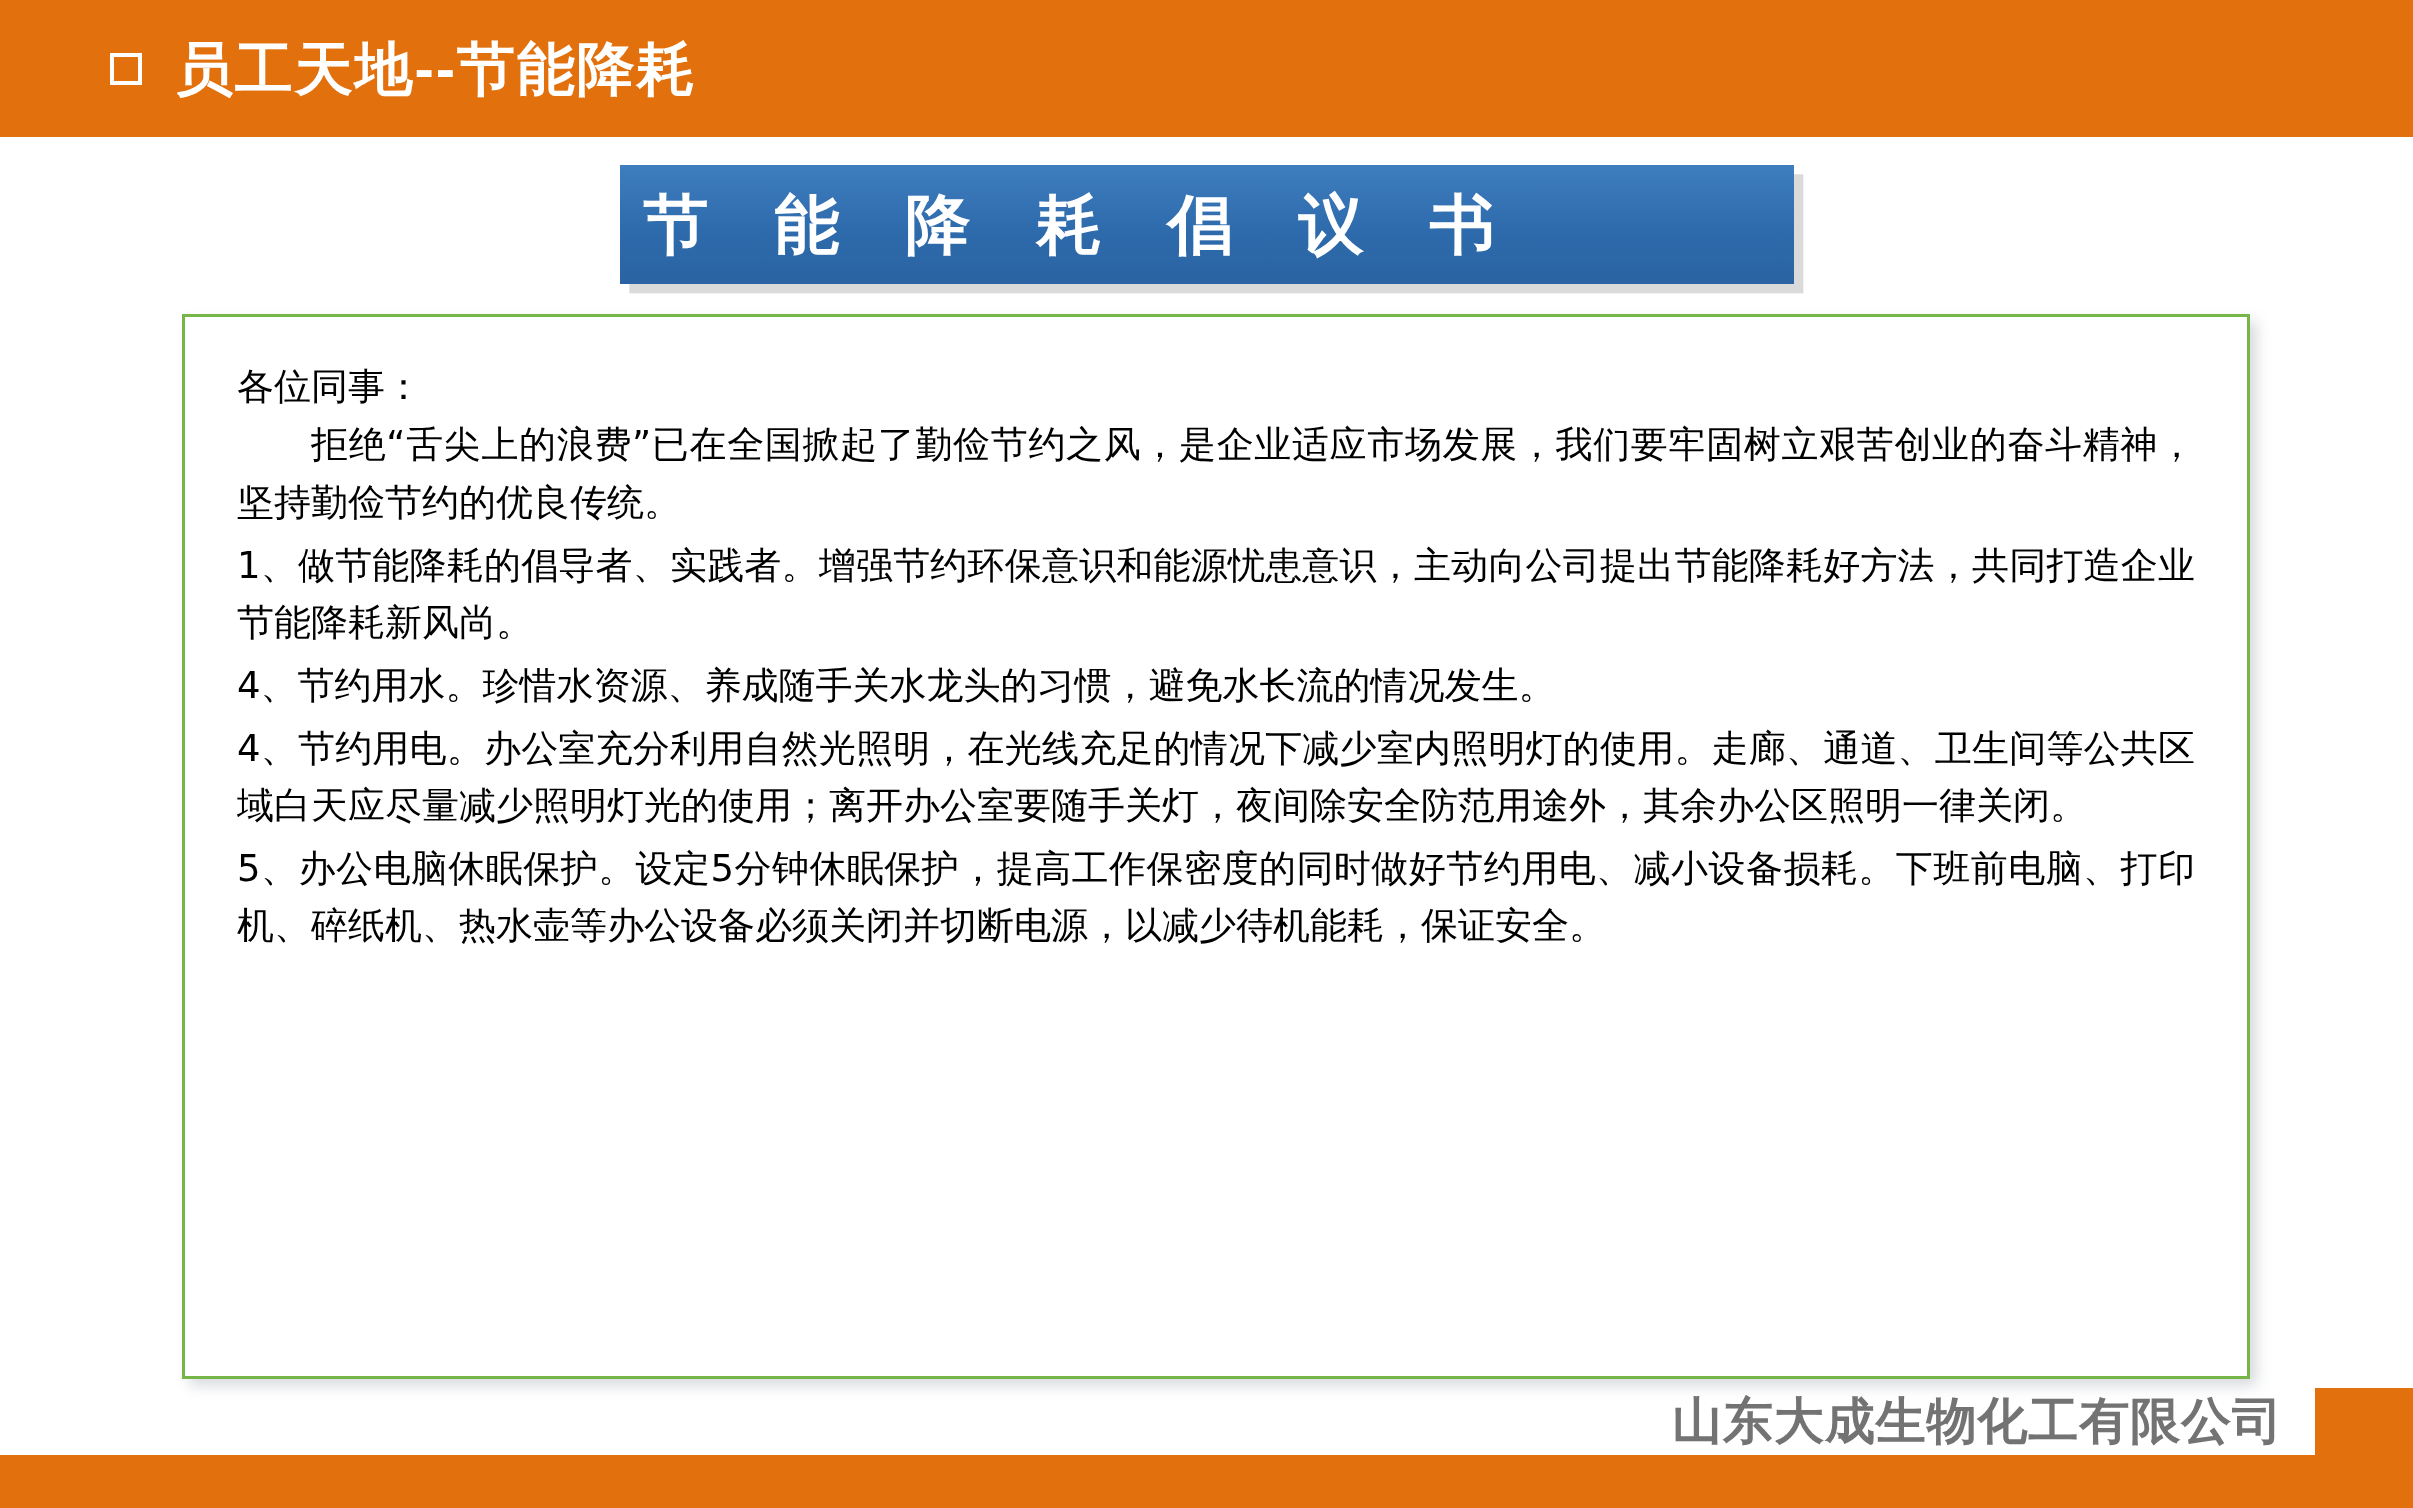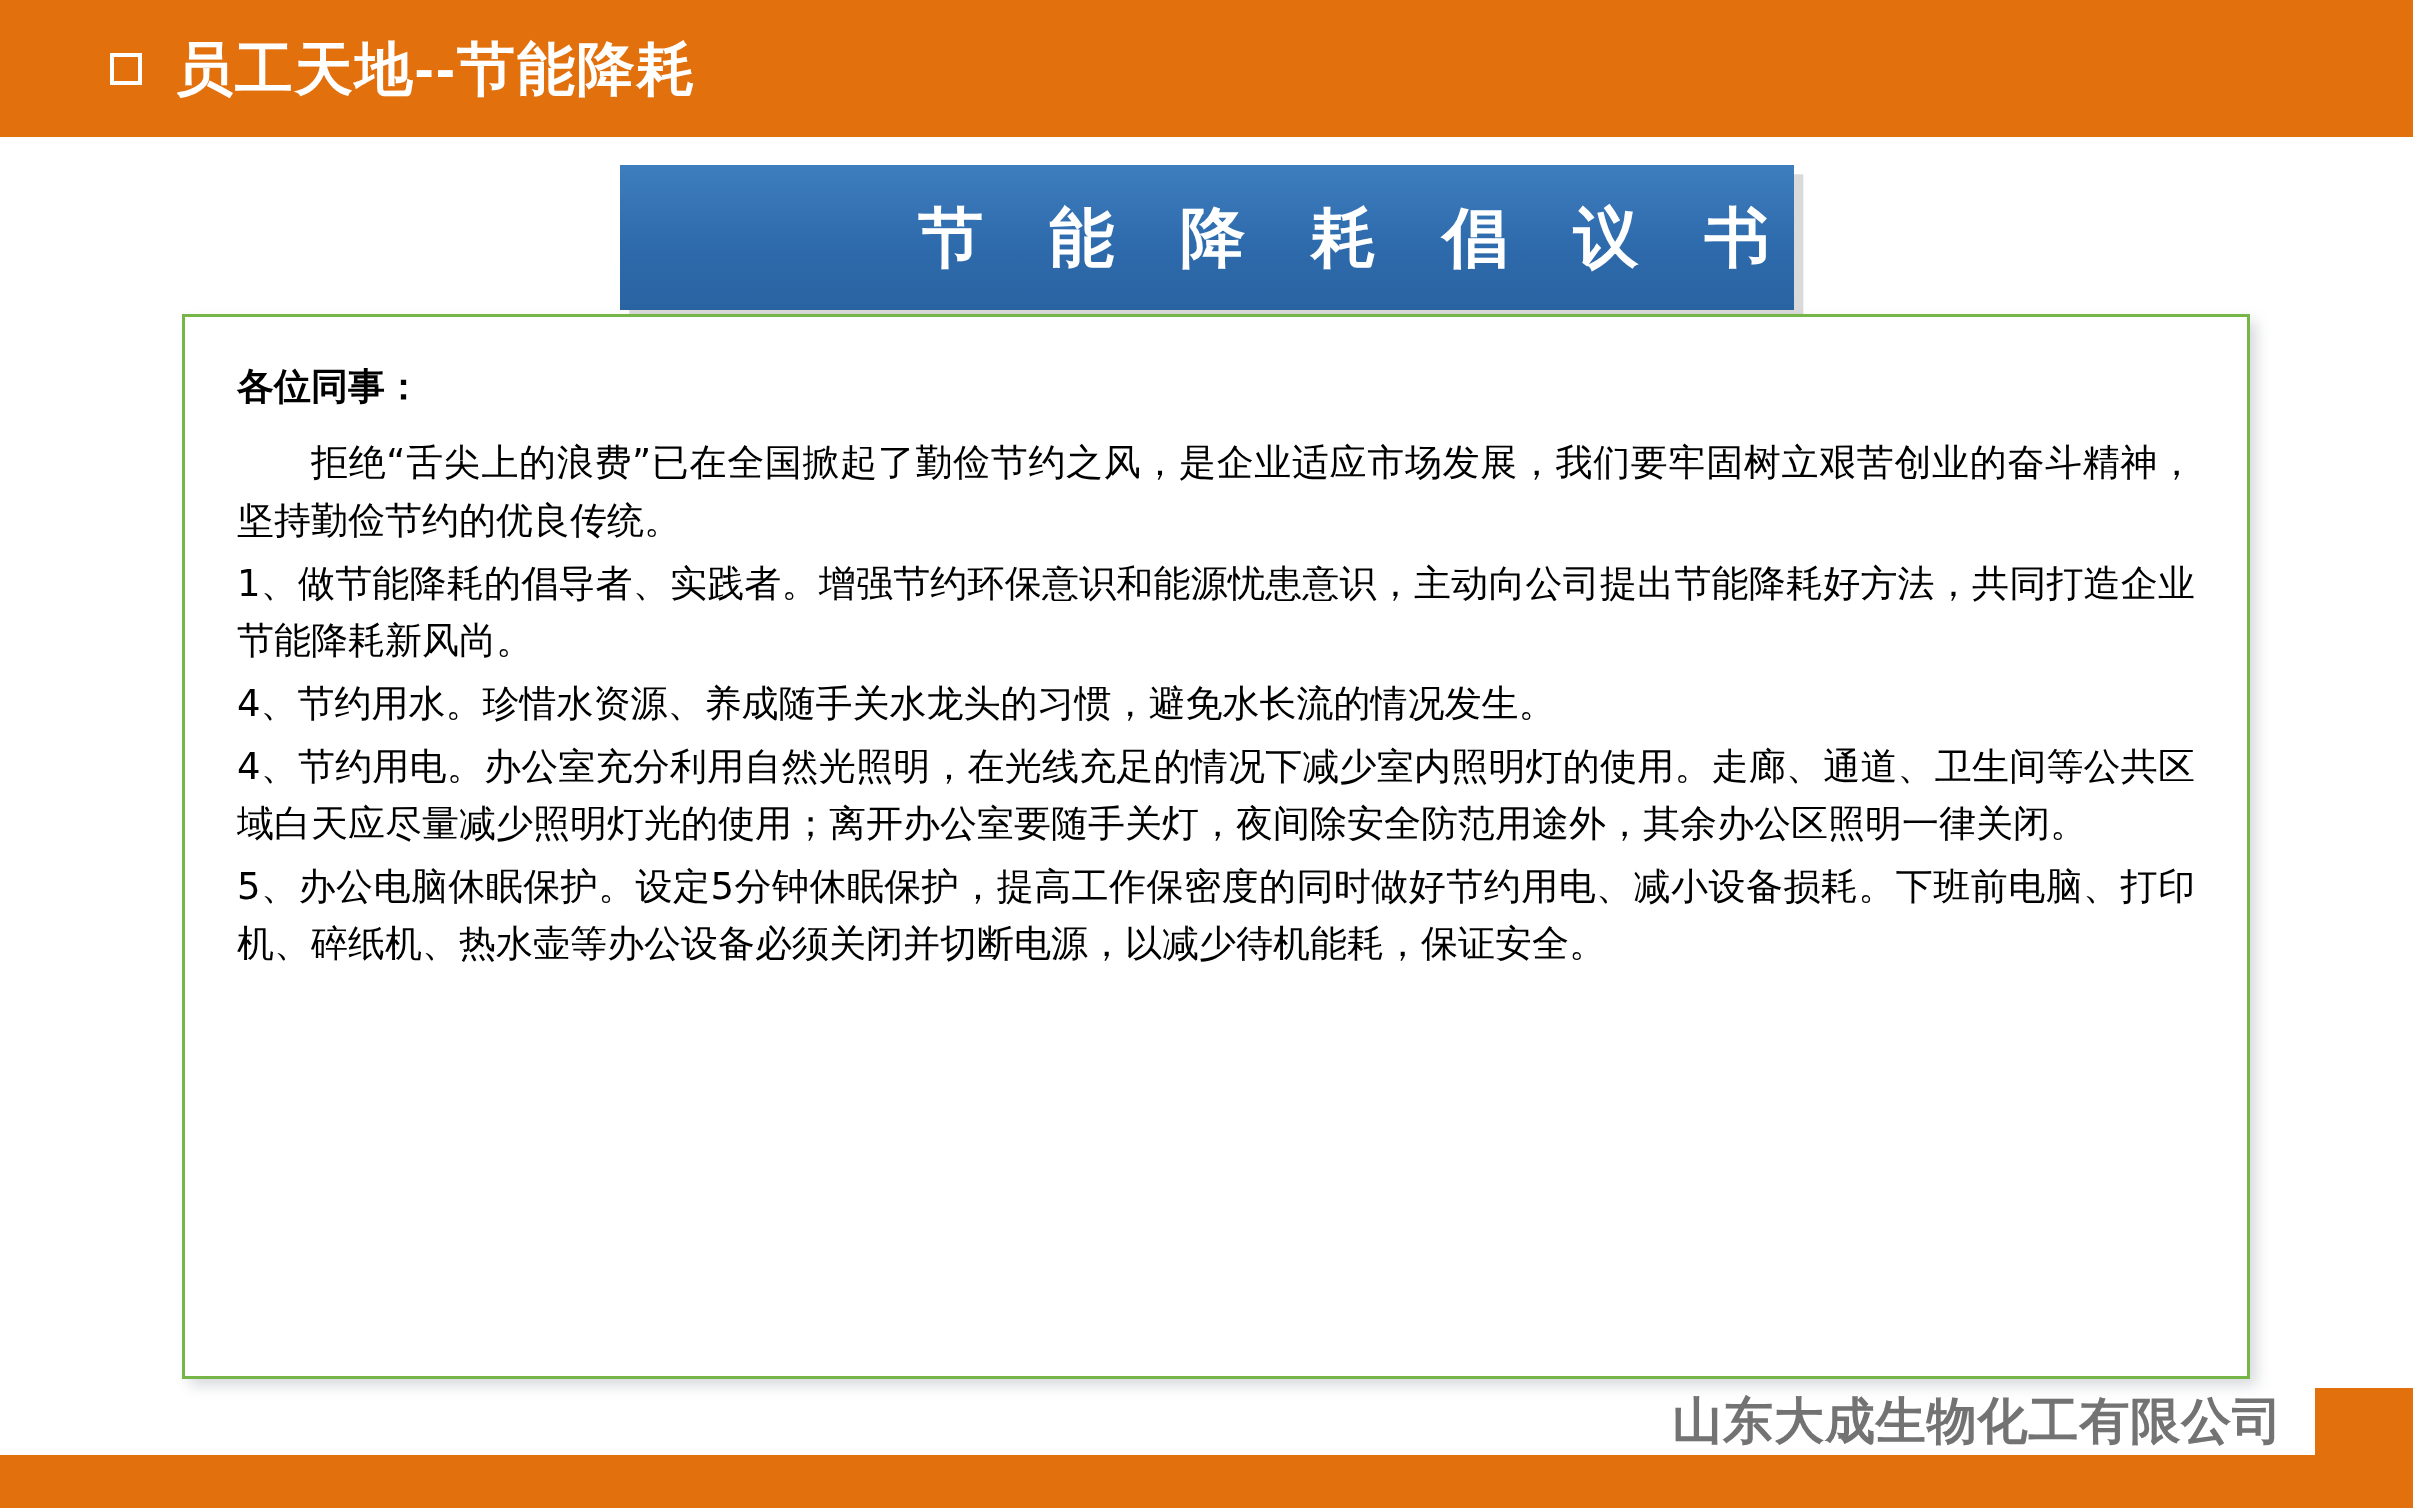--- a/index.html
+++ b/index.html
@@ -50,26 +50,26 @@
   .plaque-wrap {
     position: absolute;
     left: 0;
     top: 165px;
     width: 2413px;
     display: flex;
     justify-content: center;
   }
   .plaque {
     width: 1174px;
-    height: 145px;
+    height: 119px;
     background: linear-gradient(180deg, #3E7DBE 0%, #2E6BAC 55%, #2A63A2 100%);
     box-shadow: 9.3px 9.3px 0 rgba(150,150,150,0.35);
     display: flex;
     align-items: center;
-    justify-content: flex-end;
+    justify-content: flex-start;
   }
   .plaque-text {
     color: #ffffff;
     font-size: 65px;
     font-weight: bold;
     letter-spacing: 24px;
     text-indent: 24px;
     white-space: nowrap;
   }
 
@@ -94,22 +94,21 @@
     color: #000000;
     line-height: 1.55;
     margin: 0 0 5.6px 0;
     text-align: justify;
     text-justify: inter-ideograph;
   }
   .para.indent {
     text-indent: 74px;
   }
   .para.tight {
-    margin-bottom: 19px;
-    font-weight: bold;
+    margin-bottom: 1px;
   }
 
   
   .bottom-orange-right {
     position: absolute;
     right: 0;
     top: 1388px;
     width: 98px;
     height: 121px;
     background: #E2700C;

